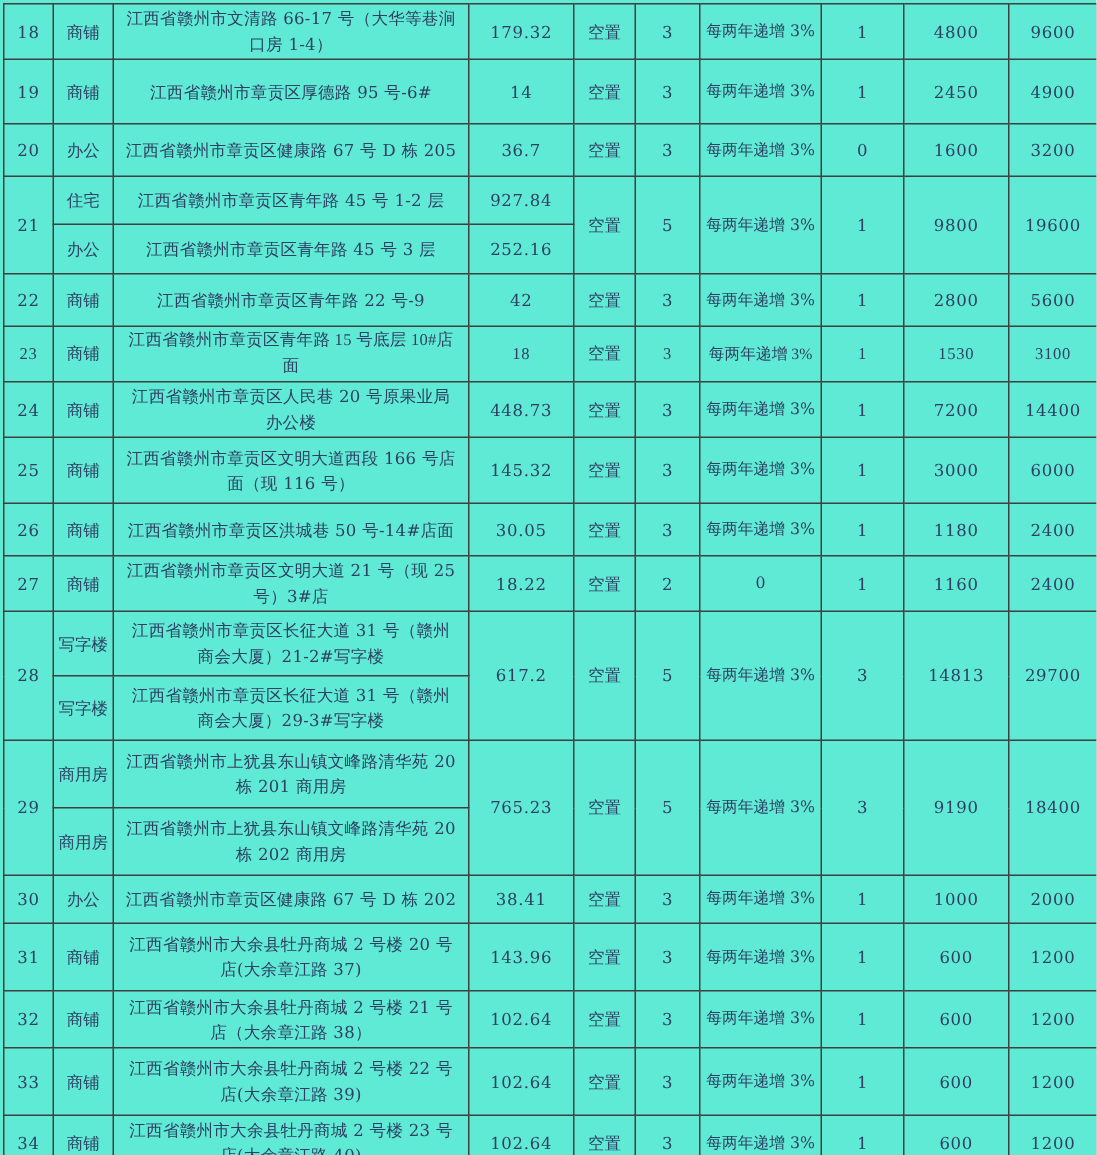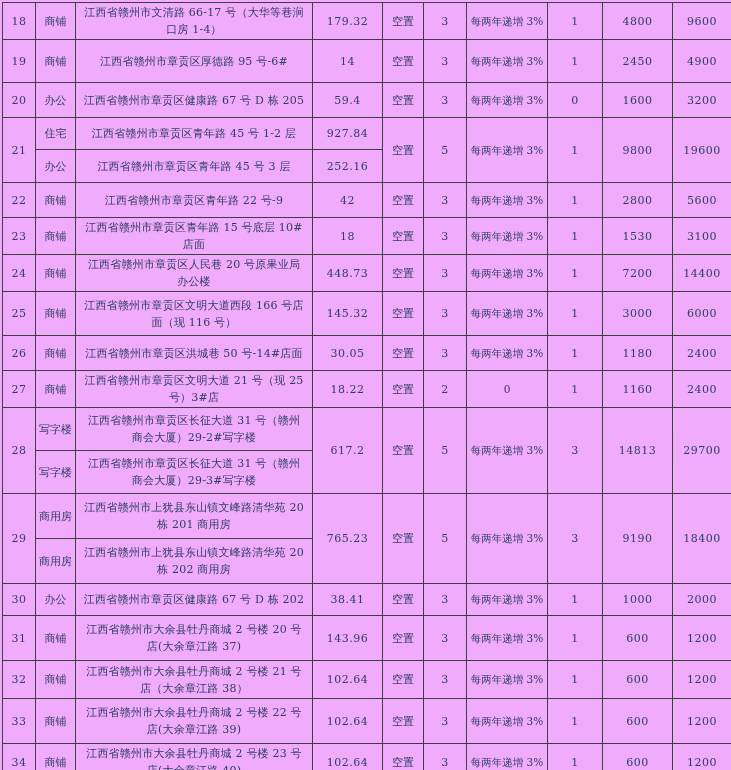--- a/index.html
+++ b/index.html
@@ -3,21 +3,21 @@
 <meta charset="utf-8">
 <style>
   html, body {
     margin: 0;
     padding: 0;
     background: #ffffff;
   }
   .page {
     width: 731px;
     height: 770px;
-    background: #f0abfc;
+    background: #5eead4;
     overflow: hidden;
     box-sizing: border-box;
     font-family: "DejaVu Serif", "DejaVu Sans", serif;
     color: #2f3e63;
   }
   table.lease-table {
     border-collapse: collapse;
     table-layout: fixed;
     width: 729px;
     margin: 2px 0 0 2px;
@@ -88,21 +88,21 @@
           <td class="num">3</td>
           <td class="nowrap">每两年递增 3%</td>
           <td class="num">1</td>
           <td class="num">2450</td>
           <td class="num">4900</td>
         </tr>
         <tr style="height: 35px; margin-left: 28px;">
           <td class="num">20</td>
           <td class="type">办公</td>
           <td class="address">江西省赣州市章贡区健康路 67 号 D 栋 205</td>
-          <td class="num">59.4</td>
+          <td class="num">36.7</td>
           <td>空置</td>
           <td class="num">3</td>
           <td class="nowrap">每两年递增 3%</td>
           <td class="num">0</td>
           <td class="num">1600</td>
           <td class="num">3200</td>
         </tr>
         <tr style="height: 32px;">
           <td rowspan="2" class="num">21</td>
           <td class="type">住宅</td>
@@ -125,21 +125,21 @@
           <td class="type">商铺</td>
           <td class="address">江西省赣州市章贡区青年路 22 号-9</td>
           <td class="num">42</td>
           <td>空置</td>
           <td class="num">3</td>
           <td class="nowrap">每两年递增 3%</td>
           <td class="num">1</td>
           <td class="num">2800</td>
           <td class="num">5600</td>
         </tr>
-        <tr style="height: 35px;">
+        <tr style="height: 35px; font-family: Liberation Serif, serif;">
           <td class="num">23</td>
           <td class="type">商铺</td>
           <td class="address">江西省赣州市章贡区青年路 15 号底层 10#店面</td>
           <td class="num">18</td>
           <td>空置</td>
           <td class="num">3</td>
           <td class="nowrap">每两年递增 3%</td>
           <td class="num">1</td>
           <td class="num">1530</td>
           <td class="num">3100</td>
@@ -188,21 +188,21 @@
           <td>空置</td>
           <td class="num">2</td>
           <td class="nowrap">0</td>
           <td class="num">1</td>
           <td class="num">1160</td>
           <td class="num">2400</td>
         </tr>
         <tr style="height: 43px;">
           <td rowspan="2" class="num">28</td>
           <td class="type">写字楼</td>
-          <td class="address">江西省赣州市章贡区长征大道 31 号（赣州商会大厦）29-2#写字楼</td>
+          <td class="address">江西省赣州市章贡区长征大道 31 号（赣州商会大厦）21-2#写字楼</td>
           <td rowspan="2" class="num">617.2</td>
           <td rowspan="2">空置</td>
           <td rowspan="2" class="num">5</td>
           <td rowspan="2" class="nowrap">每两年递增 3%</td>
           <td rowspan="2" class="num">3</td>
           <td rowspan="2" class="num">14813</td>
           <td rowspan="2" class="num">29700</td>
         </tr>
         <tr style="height: 43px;">
           <td class="type">写字楼</td>

